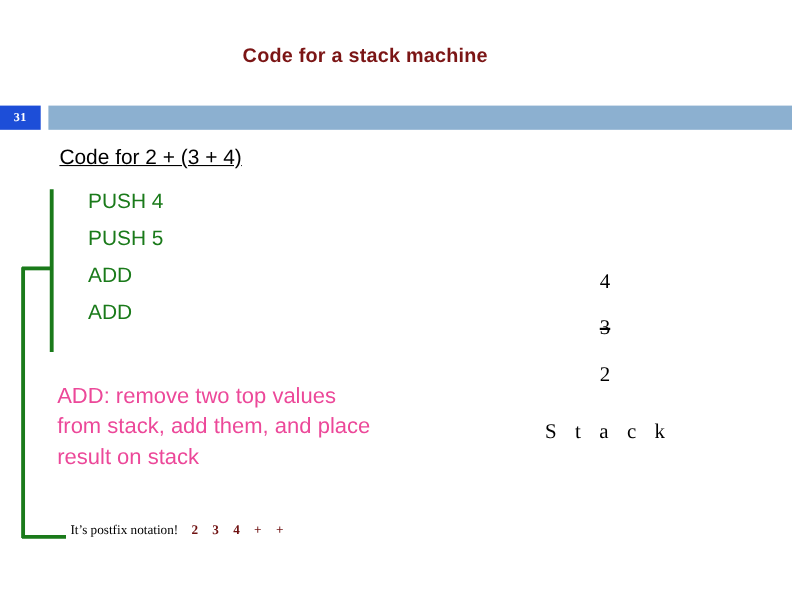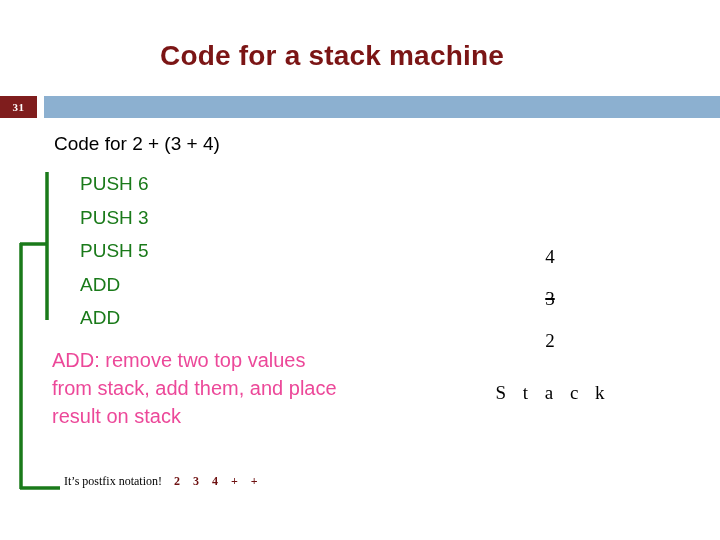--- a/index.html
+++ b/index.html
@@ -18,41 +18,41 @@
 
   
   .slide-title {
     position: absolute;
     left: 0;
     top: 40px;
     width: 664px;
     text-align: center;
     color: #7B1515;
     font-family: "Liberation Sans", sans-serif;
-    font-size: 28px;
+    font-size: 18px;
     font-weight: bold;
     letter-spacing: 0.2px;
     white-space: nowrap;
   }
 
   
   .header-band {
     position: absolute;
     left: 0;
     top: 96px;
     width: 720px;
     height: 22px;
   }
   .slide-number-badge {
     position: absolute;
     left: 0;
     top: 0;
     width: 37px;
     height: 22px;
-    background: #7f1d1d;
+    background: #1d4ed8;
     color: #ffffff;
     font-family: "Liberation Serif", serif;
     font-size: 11px;
     font-weight: bold;
     display: flex;
     align-items: center;
     justify-content: center;
     letter-spacing: 0.5px;
   }
   .header-bar {
@@ -75,20 +75,21 @@
   }
 
   
   .code-heading {
     position: absolute;
     left: 54px;
     top: 133px;
     color: #000000;
     font-size: 19px;
     white-space: nowrap;
+    text-decoration: underline;
   }
   .code-list {
     position: absolute;
     left: 80px;
     top: 167px;
     margin: 0;
     padding: 0;
     list-style: none;
   }
   .code-list li {
@@ -171,22 +172,21 @@
 
     <line x1="21" y1="243" x2="21" y2="489" stroke="#1A7A1A" stroke-width="3.5"></line>
 
     <line x1="20" y1="488" x2="60" y2="488" stroke="#1A7A1A" stroke-width="3.5"></line>
   </svg>
 </div>
 
 <div class="code-heading">Code for 2 + (3 + 4)</div>
 
 <ul class="code-list">
-  <li>PUSH 6</li>
-  <li>PUSH 3</li>
+  <li>PUSH 4</li>
   <li>PUSH 5</li>
   <li>ADD</li>
   <li>ADD</li>
 </ul>
 
 <div class="explanation">ADD: remove two top values from stack, add them, and place result on stack</div>
 
 <div class="postfix-line">
   <span>It’s postfix notation!</span><span class="postfix-tokens">2  3  4  +  +</span>
 </div>

